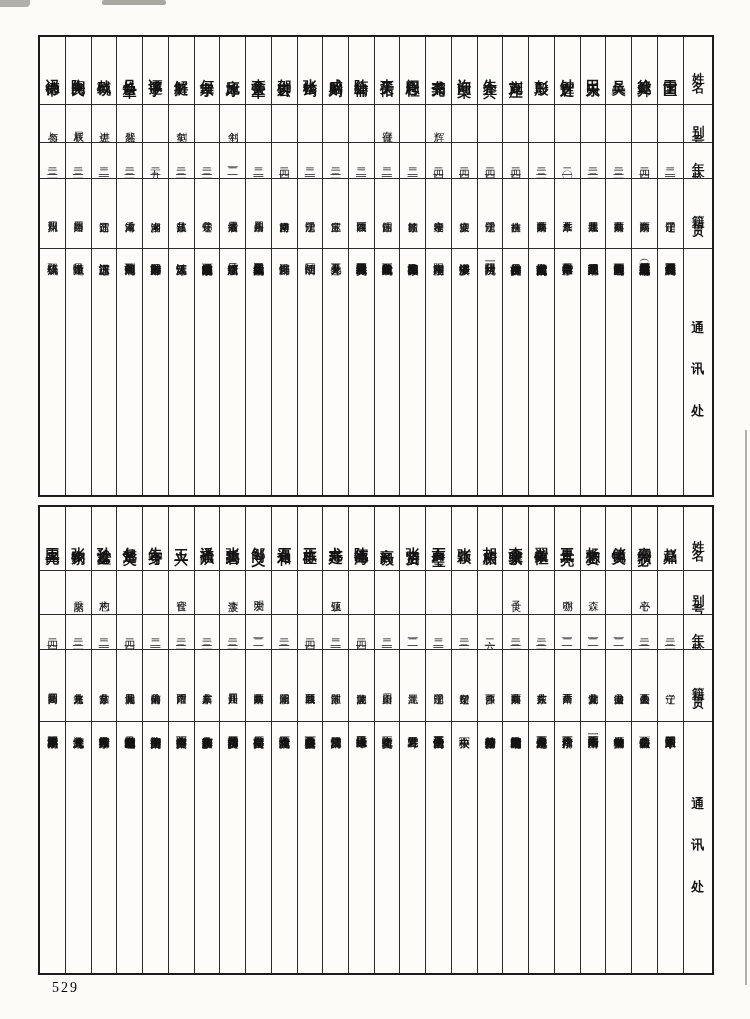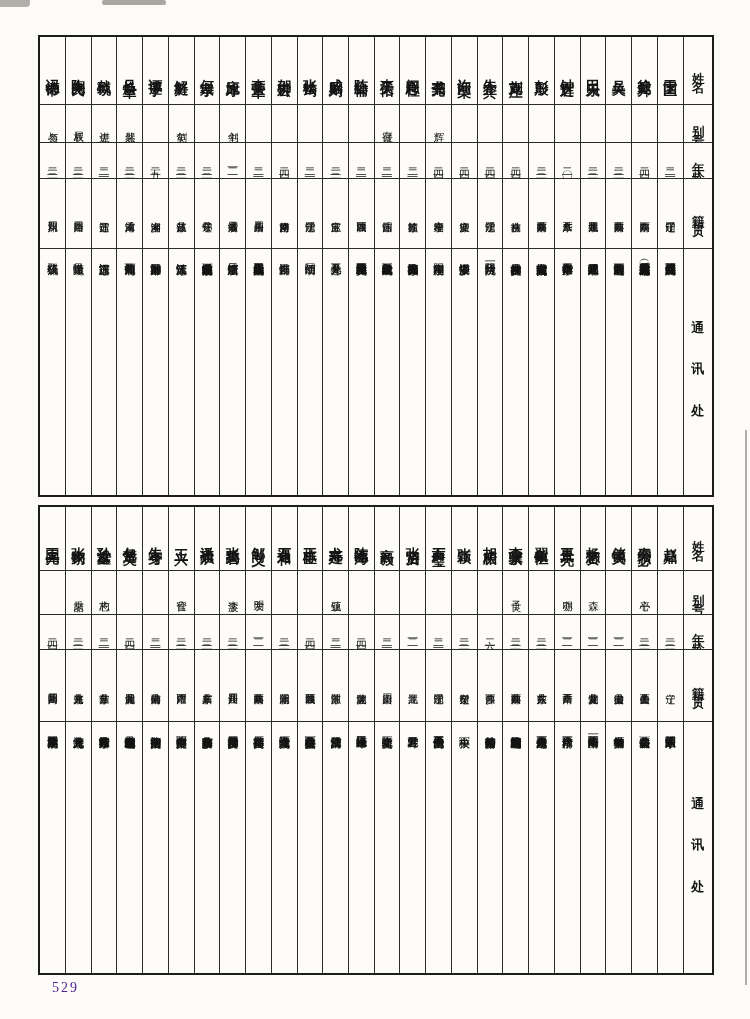--- a/index.html
+++ b/index.html
@@ -71,21 +71,21 @@
   .r4 .v{font-size:11px;line-height:12.5px;}
 
   .hdr .v{font-weight:700;font-size:12.5px;letter-spacing:9px;line-height:13px;}
   .header-col .r4{align-items:center;padding:0;}
   .header-col .r4 .v{letter-spacing:42px;font-size:13px;}
 
   .note{font-size:8px;letter-spacing:0;font-weight:400;}
 
   .pagenum{
     position:absolute;left:52px;top:980px;
-    font-size:14px;letter-spacing:2px;color:#4c1d95;
+    font-size:14px;letter-spacing:2px;color:#000000;
   }
 </style>
 </head>
 <body>
 
 <div class="page">
   <div class="artifact art-corner"></div>
   <div class="artifact art-topline"></div>
   <div class="artifact art-rightline"></div>
 

